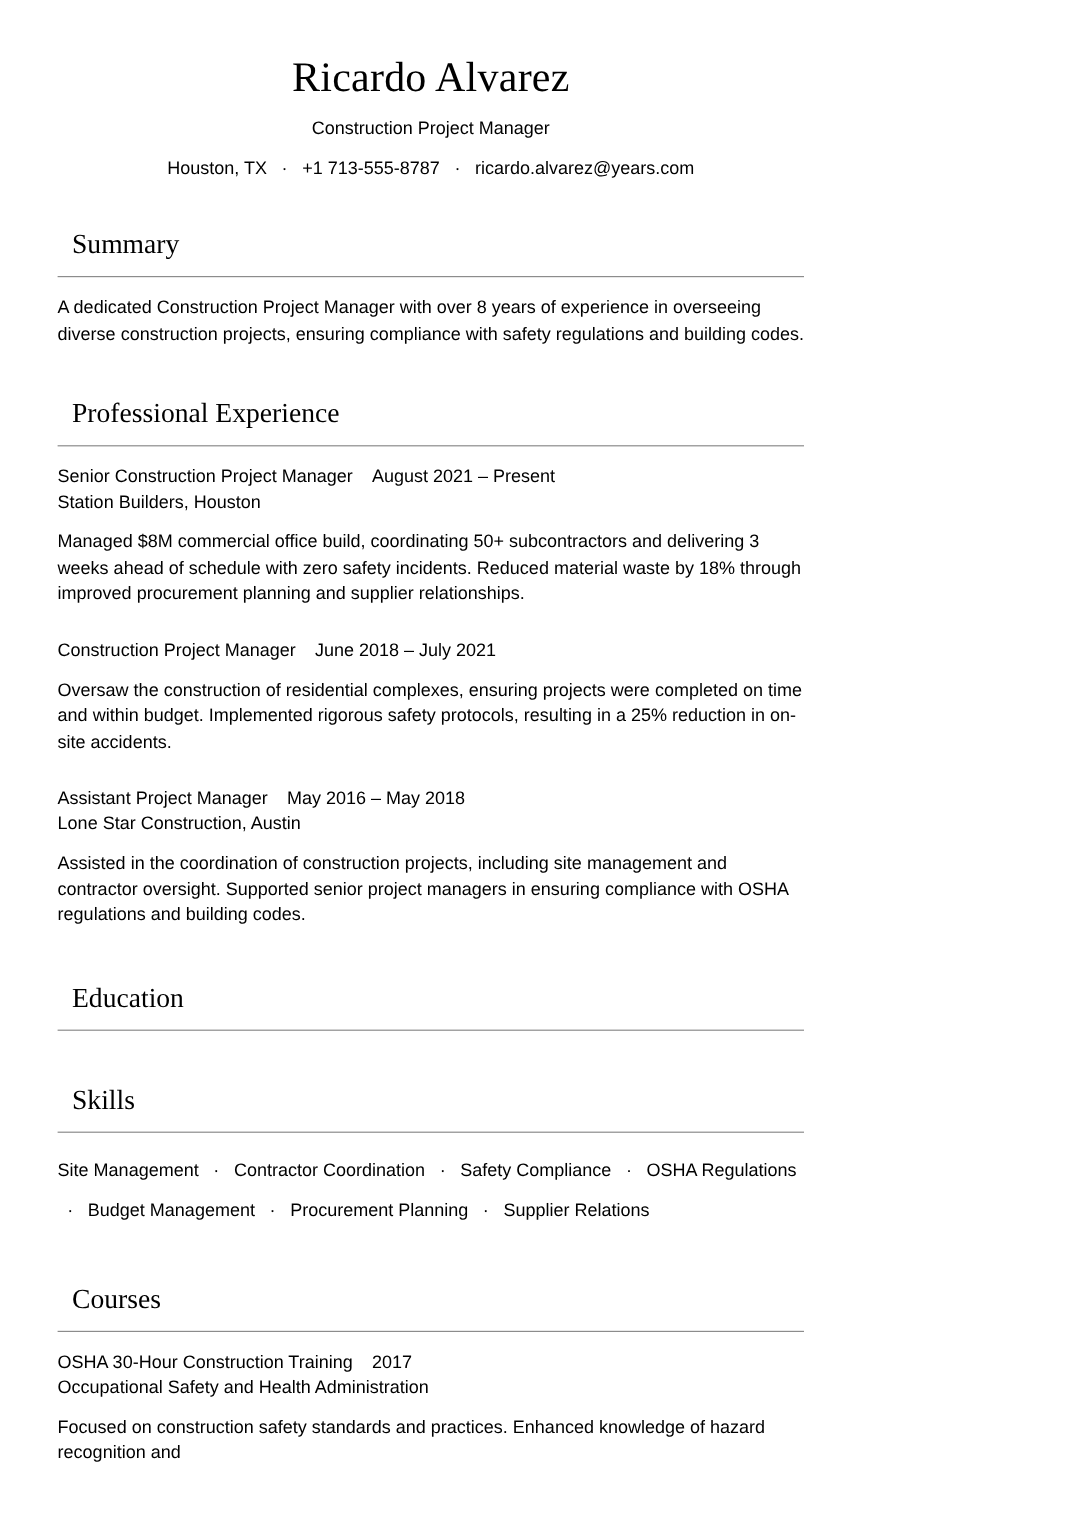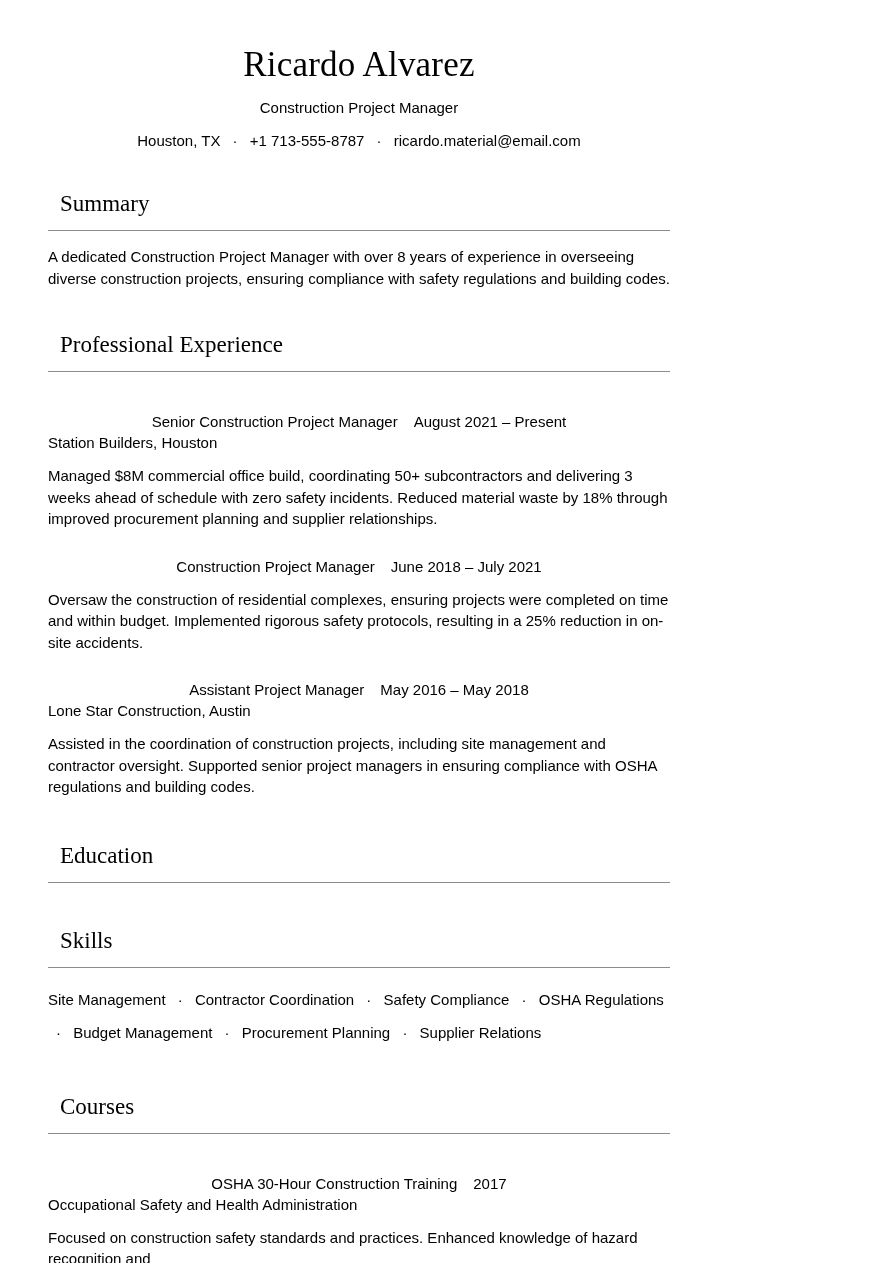--- a/index.html
+++ b/index.html
@@ -82,22 +82,21 @@
     margin: 0;
   }
 
   
   .entry + .entry {
     margin-top: 26px;
   }
   .entry-row {
     display: flex;
     align-items: baseline;
-    justify-content: center;
-    margin-top: 24px;
+    justify-content: flex-start;
   }
   .entry-title {
     font-size: 15px;
     line-height: 21px;
     padding-right: 16px;
   }
   .entry-date {
     font-size: 15px;
     line-height: 21px;
     white-space: nowrap;
@@ -136,21 +135,21 @@
 <div class="page">
 
   <div class="header">
     <h1 class="full-name">Ricardo Alvarez</h1>
     <div class="job-title">Construction Project Manager</div>
     <div class="contact-line">
       <span>Houston, TX</span>
       <span class="contact-sep">·</span>
       <span>+1 713-555-8787</span>
       <span class="contact-sep">·</span>
-      <span>ricardo.material@email.com</span>
+      <span>ricardo.alvarez@years.com</span>
     </div>
   </div>
 
   <div class="section section-summary">
     <h2 class="section-heading">Summary</h2>
     <div class="section-rule"></div>
     <div class="section-body">
       <p class="para">A dedicated Construction Project Manager with over 8 years of experience in overseeing diverse construction projects, ensuring compliance with safety regulations and building codes.</p>
     </div>
   </div>

